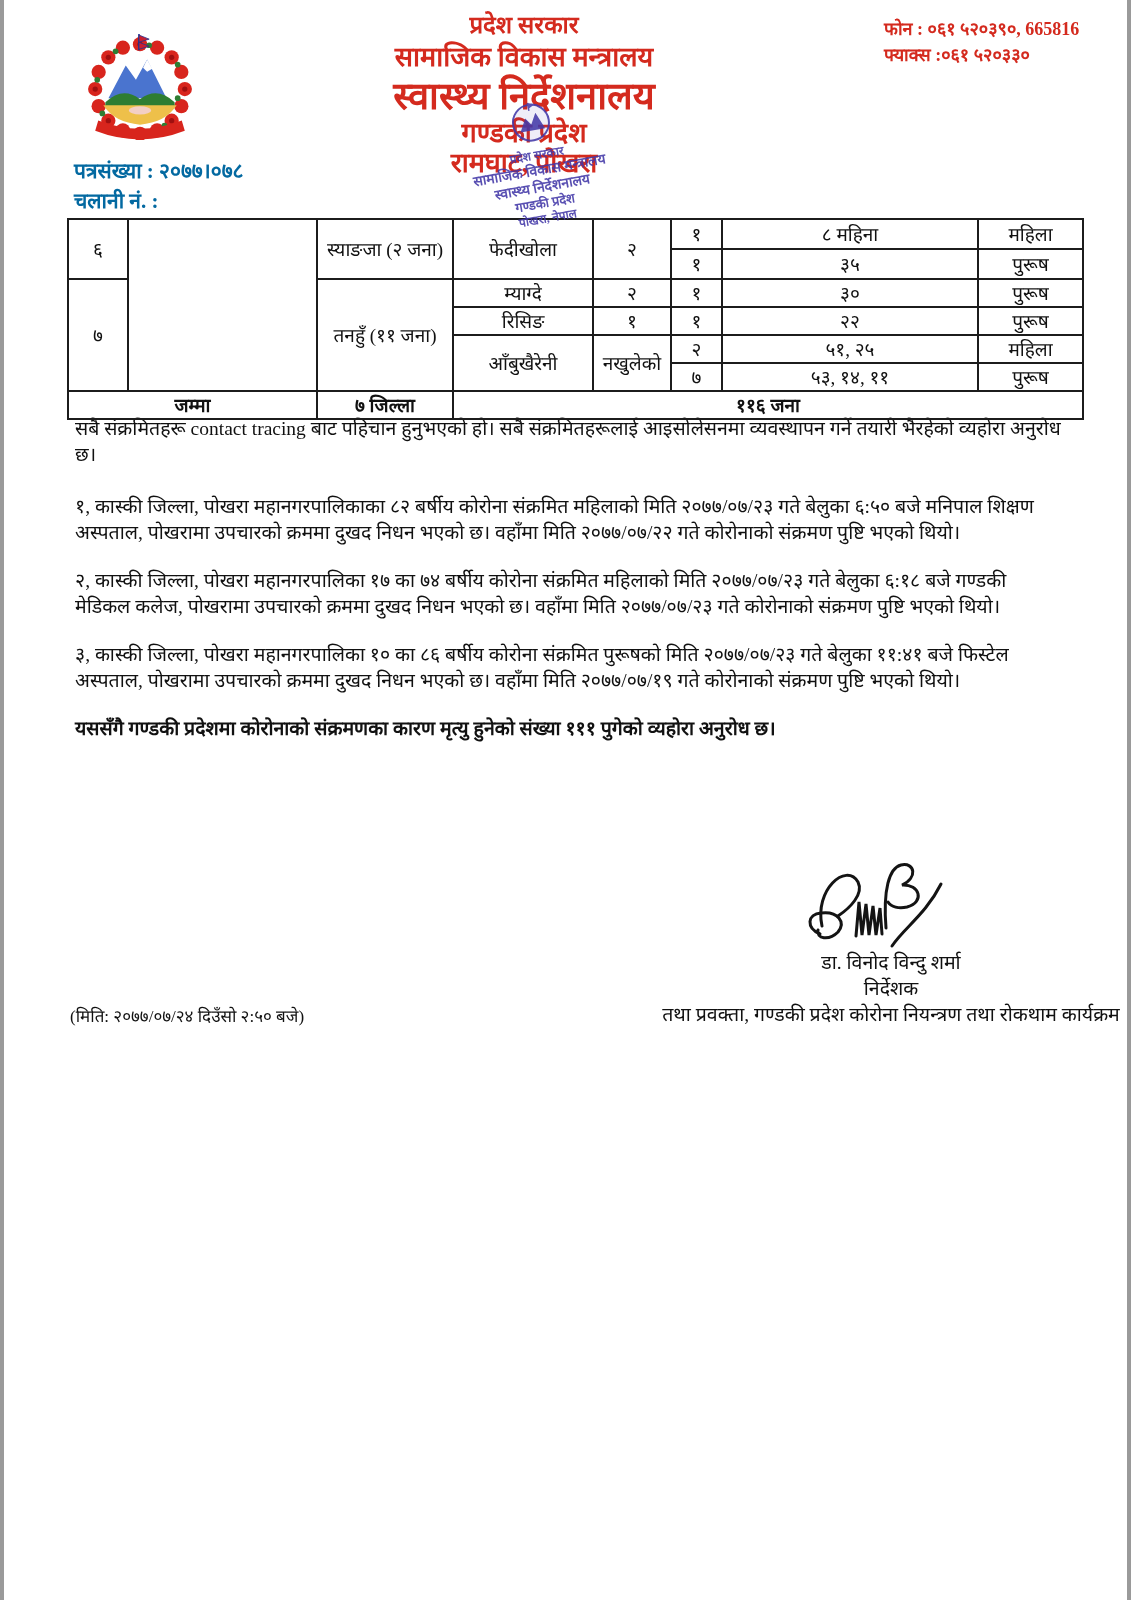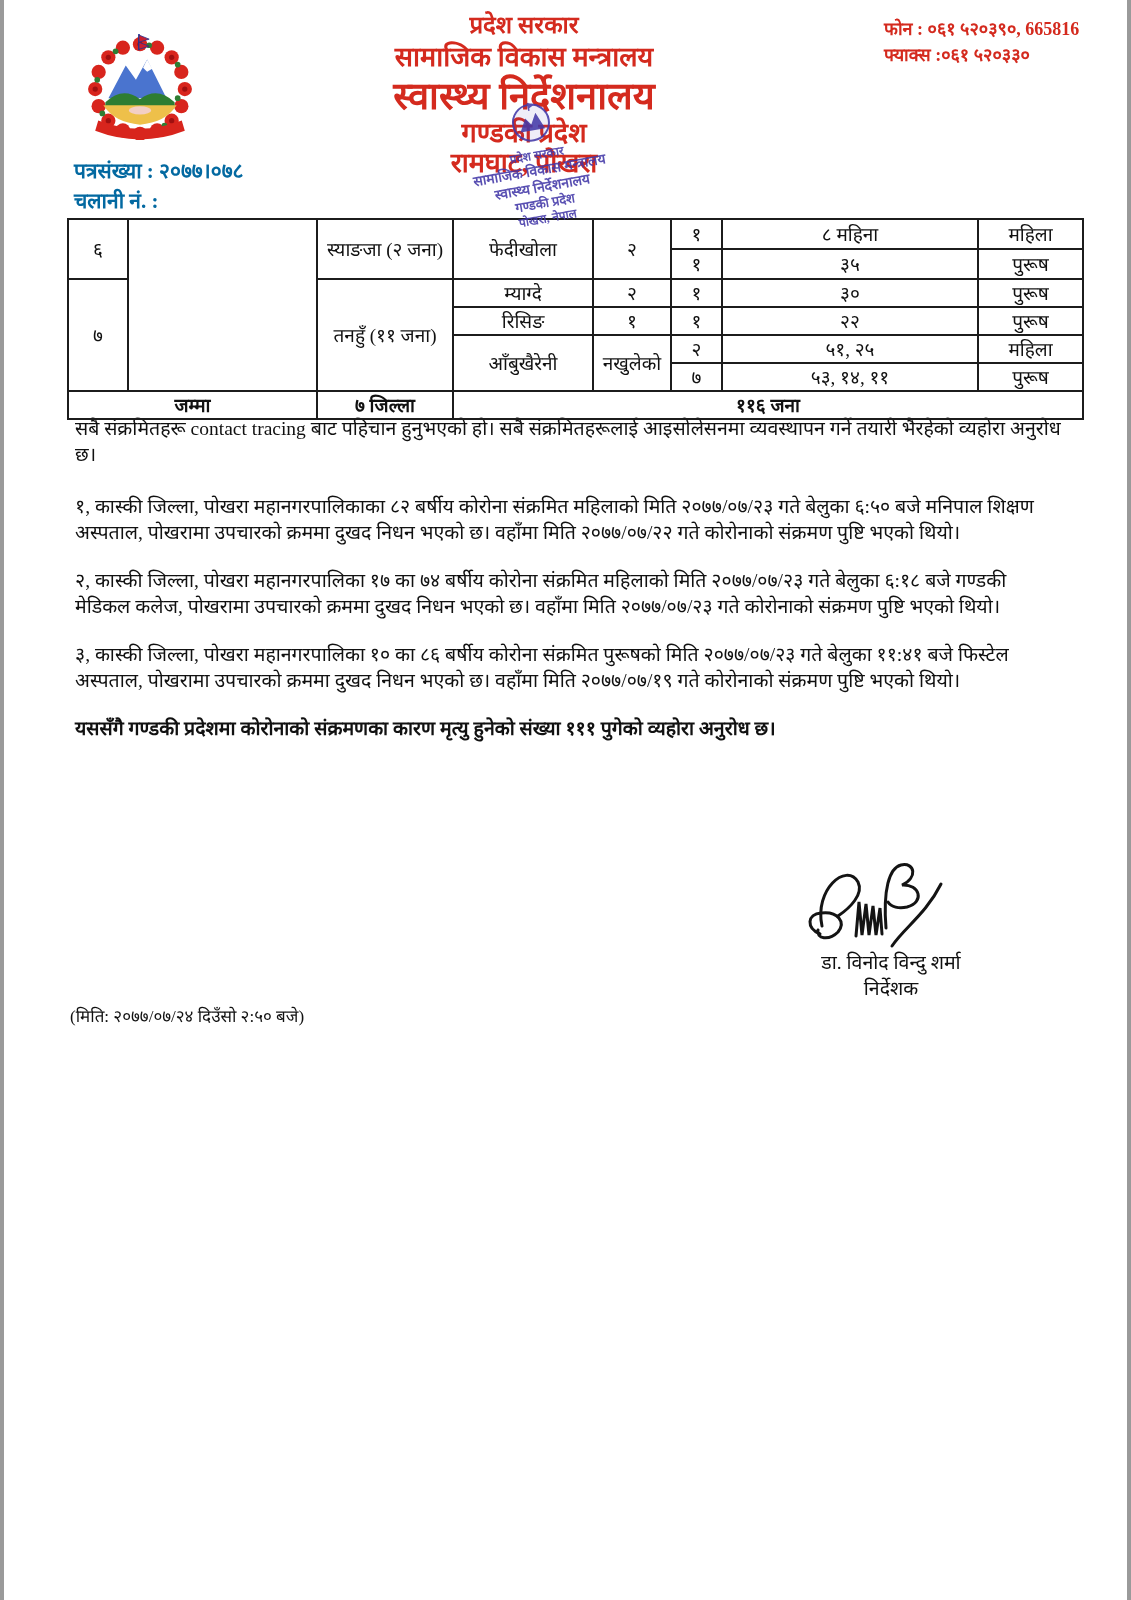--- a/index.html
+++ b/index.html
@@ -214,17 +214,18 @@
       <path d="M24 70 C16 34 48 6 60 26 C66 38 52 52 40 60"></path>
       <path d="M58 80 L61 46 L64 79 L68 48 L71 79 L75 50 L78 79 L82 52 L84 78"></path>
       <path d="M88 72 C85 34 91 12 103 9 C117 6 120 22 104 29 C122 28 127 46 109 51 C101 53 93 51 90 46"></path>
       <path d="M94 90 C106 72 128 58 143 28"></path>
     </g>
   </svg>
 
   <div class="sig-block">
     <div>डा. विनोद विन्दु शर्मा</div>
     <div>निर्देशक</div>
+    <div>तथा प्रवक्ता, गण्डकी प्रदेश कोरोना नियन्त्रण तथा रोकथाम कार्यक्रम</div>
   </div>
 
   <div class="date-line">(मिति: २०७७/०७/२४  दिउँसो २:५० बजे)</div>
 
 </div>
 
 </body></html>

